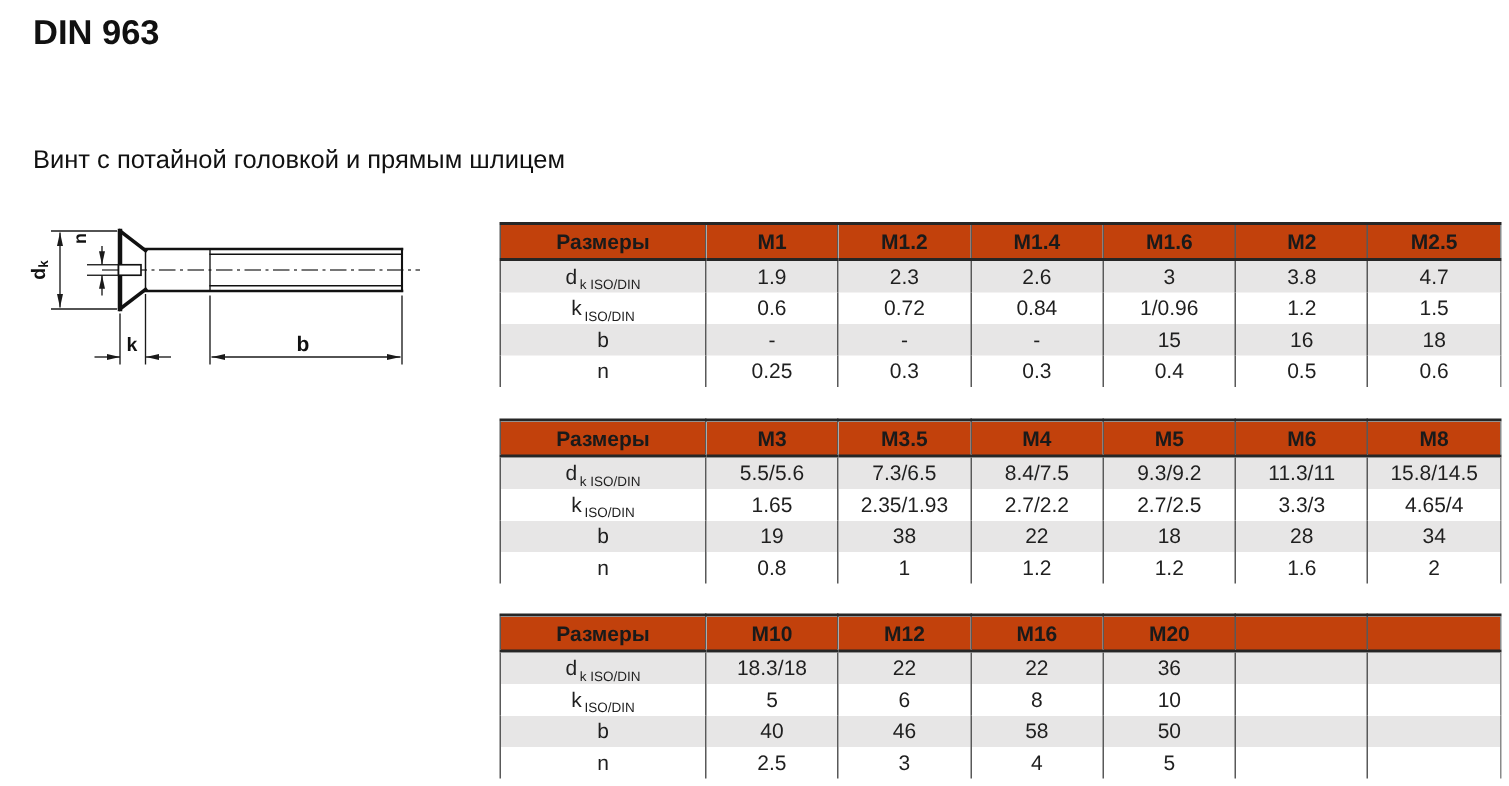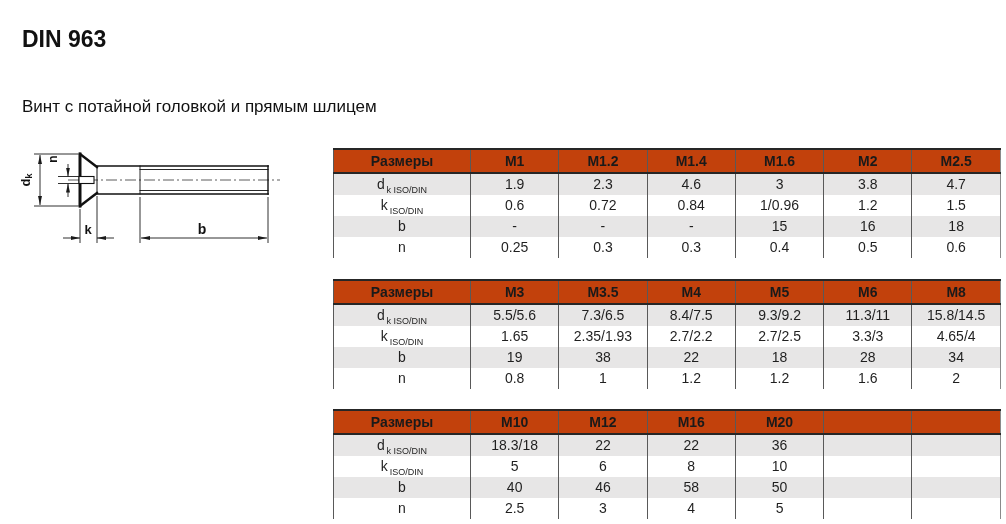--- a/index.html
+++ b/index.html
@@ -7,21 +7,21 @@
     position:relative;
     width:1006px;height:524px;
     background:#ffffff;
     font-family:"Liberation Sans",sans-serif;
     color:#1f1f1f;
     overflow:hidden;
   }
   .title-line{
     position:absolute;left:22px;
     font-size:23px;font-weight:bold;color:#111;
-    letter-spacing:0px;white-space:nowrap;margin-top:18px;
+    letter-spacing:0px;white-space:nowrap;
   }
   #title1{top:8px;}
   #title2{top:40px;}
   #subtitle{
     position:absolute;left:22px;top:97px;
     font-size:17px;color:#111;white-space:nowrap;
   }
   
   table.dim-table{
     position:absolute;left:333px;width:667px;
@@ -135,21 +135,21 @@
           <th>M1.6</th>
           <th>M2</th>
           <th>M2.5</th>
         </tr>
       </thead>
       <tbody>
         <tr class="stripe">
           <th><span>d</span><sub> k ISO/DIN</sub></th>
           <td>1.9</td>
           <td>2.3</td>
-          <td>4.6</td>
+          <td>2.6</td>
           <td>3</td>
           <td>3.8</td>
           <td>4.7</td>
         </tr>
         <tr>
           <th><span>k</span><sub> ISO/DIN</sub></th>
           <td>0.6</td>
           <td>0.72</td>
           <td>0.84</td>
           <td>1/0.96</td>

